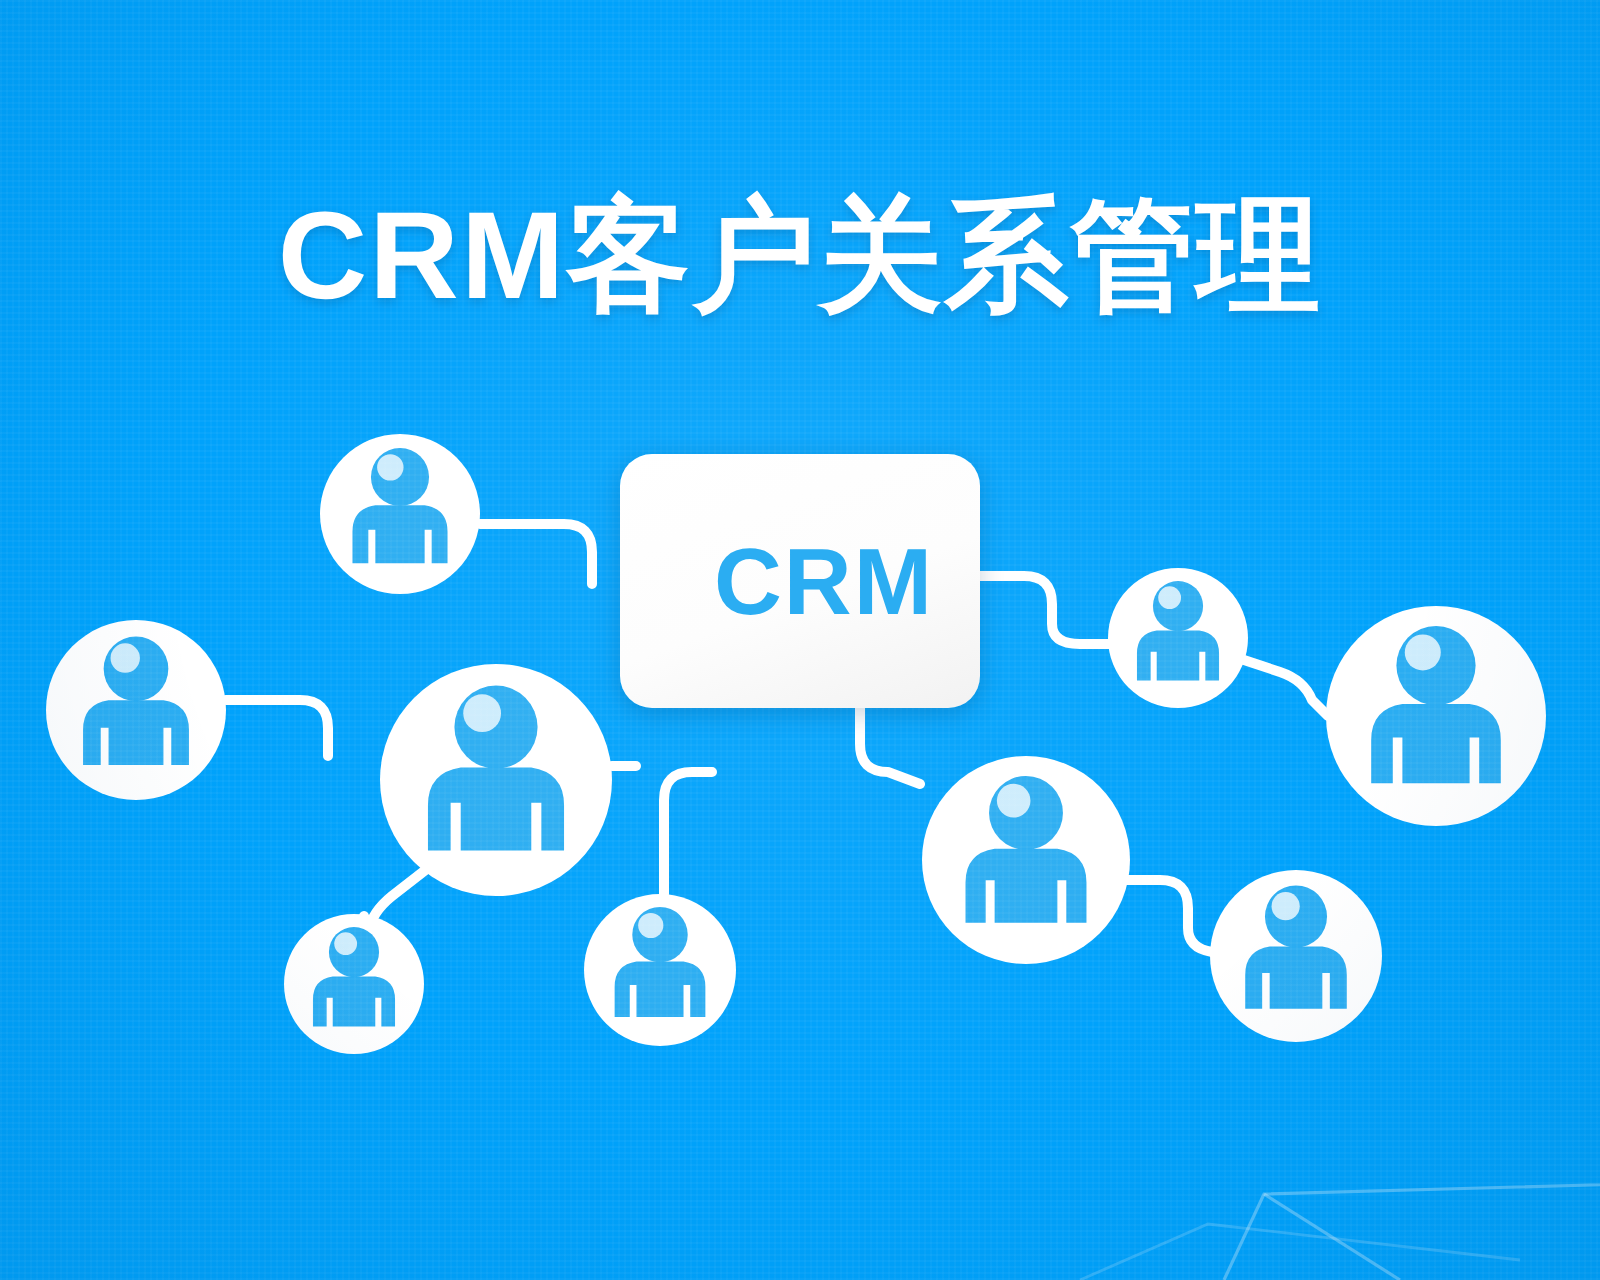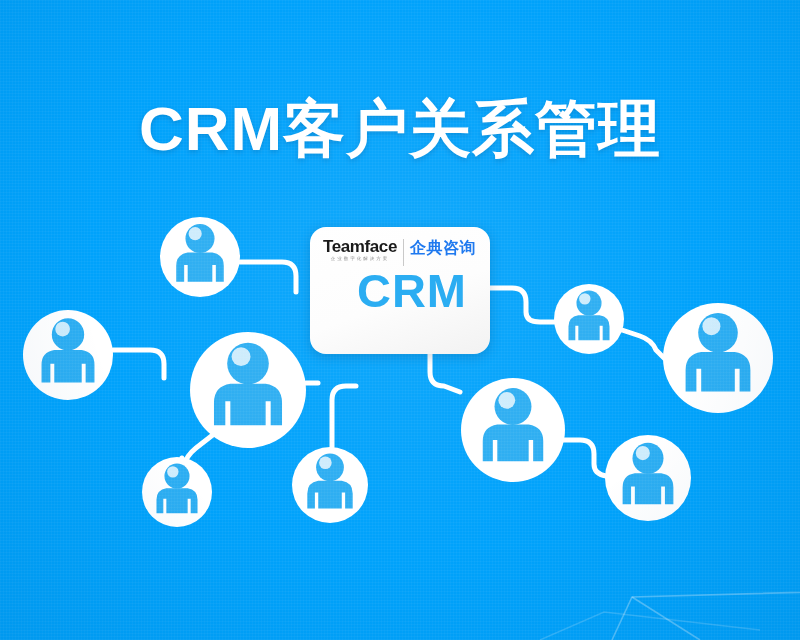--- a/index.html
+++ b/index.html
@@ -225,28 +225,20 @@
       </g>
 
       <g>
         <circle cx="648" cy="478" r="43" fill="#ffffff"></circle>
         <use href="#person-glyph" x="601" y="431" width="94" height="94"></use>
       </g>
     </g>
   </svg>
 
   <div id="crm-card">
-    <div id="card-brandrow">
-      <div id="brand-left">
-        <div id="brand-name">Teamface</div>
-        <div id="brand-tagline">企业数字化解决方案</div>
-      </div>
-      <div id="brand-divider"></div>
-      <div id="brand-cn">企典咨询</div>
-    </div>
     <div id="card-crm">CRM</div>
   </div>
 
   <div id="headline">CRM客户关系管理</div>
 
   <div id="texture"></div>
   <div id="vignette"></div>
 </div>
 
 </body></html>

